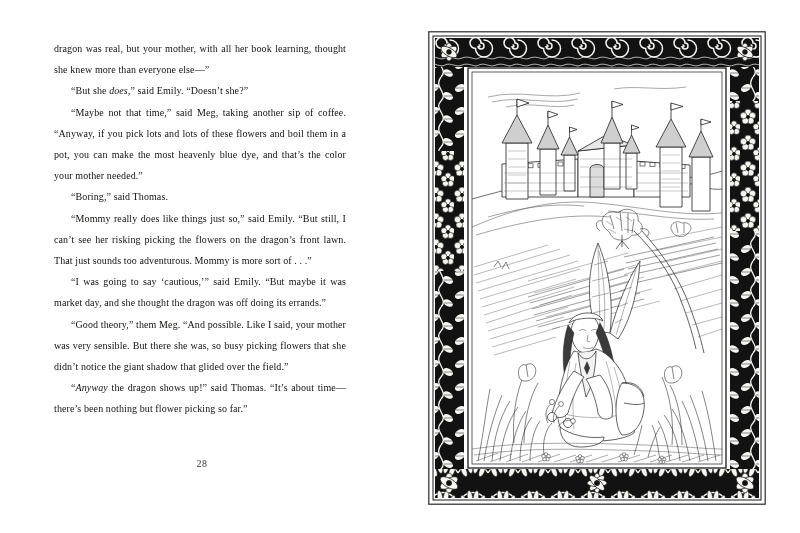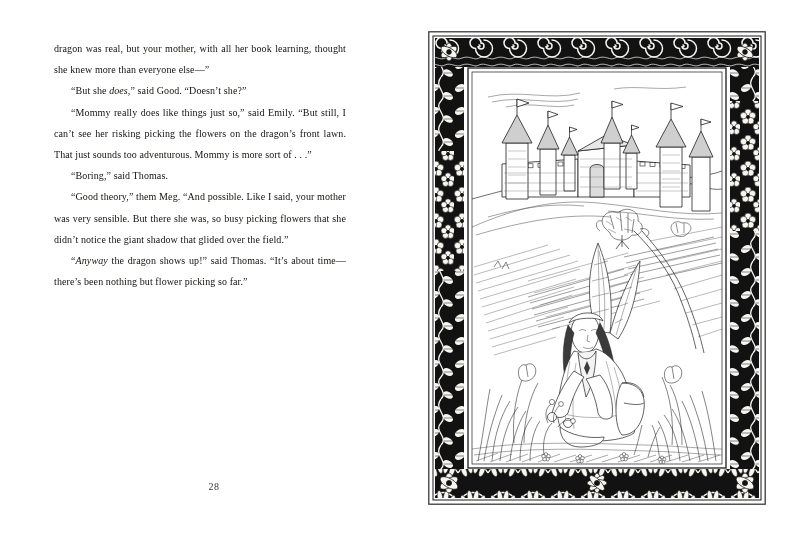--- a/index.html
+++ b/index.html
@@ -44,28 +44,27 @@
     color: #14120f;
     letter-spacing: 0.01em;
     hyphens: none;
   }
   .para.indent { text-indent: 17px; }
   .para.first  { text-indent: 0; }
   .para i, .para em { }
 
   .folio {
     position: absolute;
-    left: 68px;
+    left: 56px;
     width: 292px;
     top: 458px;
     text-align: center;
     font-size: 10px;
     letter-spacing: 0.06em;
     color: #3a3632;
-    margin-top: 23px;
   }
 
   
   .page-right {
     position: absolute;
     left: 400px; top: 0;
     width: 400px; height: 533px;
     background: #ffffff;
   }
   .plate {
@@ -79,23 +78,25 @@
 </style>
 </head>
 <body>
 
 <div class="spread">
 
   <div class="page-left">
 
     <div class="text-column">
       <p class="para first"><span>dragon was real, but your mother, with all her book learning, thought she knew more than everyone else—”</span></p>
-      <p class="para indent"><span>“But she </span><i>does</i><span>,” said Good. “Doesn’t she?”</span></p>
+      <p class="para indent"><span>“But she </span><i>does</i><span>,” said Emily. “Doesn’t she?”</span></p>
+      <p class="para indent"><span>“Maybe not that time,” said Meg, taking another sip of coffee. “Anyway, if you pick lots and lots of these flowers and boil them in a pot, you can make the most heavenly blue dye, and that’s the color your mother needed.”</span></p>
+      <p class="para indent"><span>“Boring,” said Thomas.</span></p>
       <p class="para indent"><span>“Mommy really does like things just so,” said Emily. “But still, I can’t see her risking picking the flowers on the dragon’s front lawn. That just sounds too adventurous. Mommy is more sort of . . .”</span></p>
-      <p class="para indent"><span>“Boring,” said Thomas.</span></p>
+      <p class="para indent"><span>“I was going to say ‘cautious,’” said Emily. “But maybe it was market day, and she thought the dragon was off doing its errands.”</span></p>
       <p class="para indent"><span>“Good theory,” them Meg. “And possible. Like I said, your mother was very sensible. But there she was, so busy picking flowers that she didn’t notice the giant shadow that glided over the field.”</span></p>
       <p class="para indent"><span>“</span><i>Anyway</i><span> the dragon shows up!” said Thomas. “It’s about time—there’s been nothing but flower picking so far.”</span></p>
     </div>
 
     <div class="folio">28</div>
   </div>
 
   <div class="page-right">
     <div class="plate">
       <svg viewBox="0 0 338 474" preserveAspectRatio="none">

